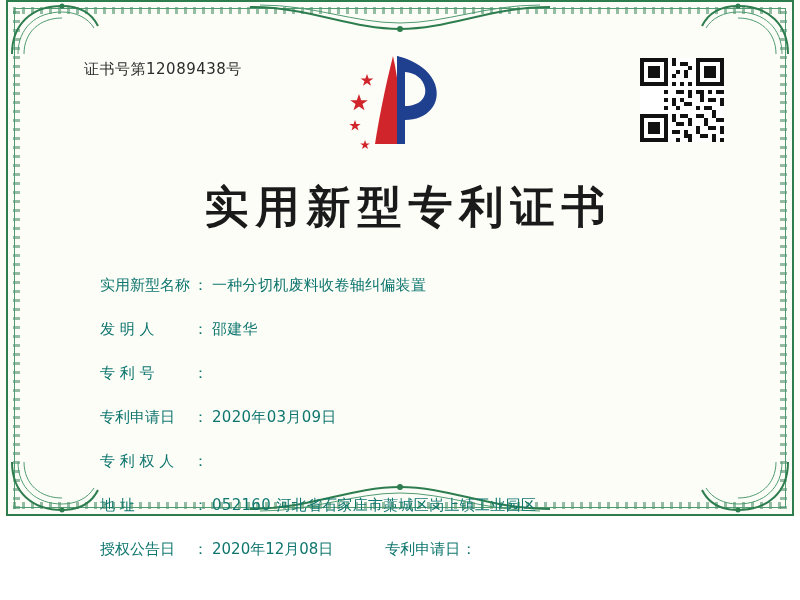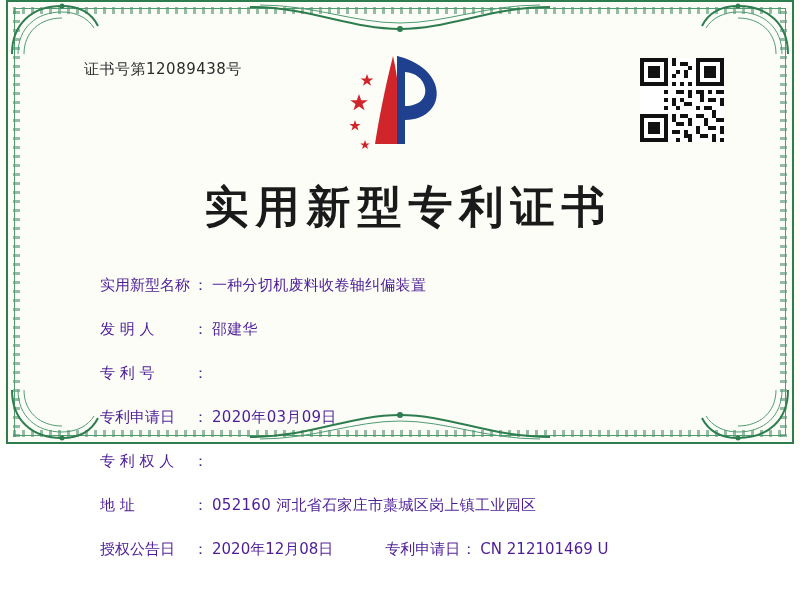--- a/index.html
+++ b/index.html
@@ -10,21 +10,21 @@
     width: 800px;
     height: 600px;
     overflow: hidden;
     background: #ffffff;
     font-family: "DejaVu Sans", "Liberation Sans", sans-serif;
   }
 
   .certificate {
     position: relative;
     width: 800px;
-    height: 444px;
+    height: 516px;
     background: #fdfdf8;
     box-sizing: border-box;
   }
 
   
   .border-outer {
     position: absolute;
     left: 6px;
     top: 0px;
     right: 6px;
@@ -157,21 +157,21 @@
     position: absolute;
     left: 100px;
     right: 80px;
     top: 276px;
   }
   .field-row {
     display: flex;
     align-items: baseline;
     margin-bottom: 25px;
     font-size: 15px;
-    color: #4c1d95;
+    color: #0f766e;
   }
   .field-label {
     width: 92px;
     flex: 0 0 92px;
     display: flex;
     justify-content: space-between;
     letter-spacing: 0px;
     white-space: nowrap;
   }
   .field-colon {
@@ -374,17 +374,16 @@
       <span class="field-colon">：</span>
       <span class="field-value">052160 河北省石家庄市藁城区岗上镇工业园区</span>
     </div>
 
     <div class="field-row last">
       <span class="field-label">授权公告日</span>
       <span class="field-colon">：</span>
       <span>2020年12月08日</span>
       <span class="second-label">专利申请日</span>
       <span class="field-colon">：</span>
-      <span>CN 212101469 U</span>
     </div>
 
   </div>
 </div>
 
 </body></html>

